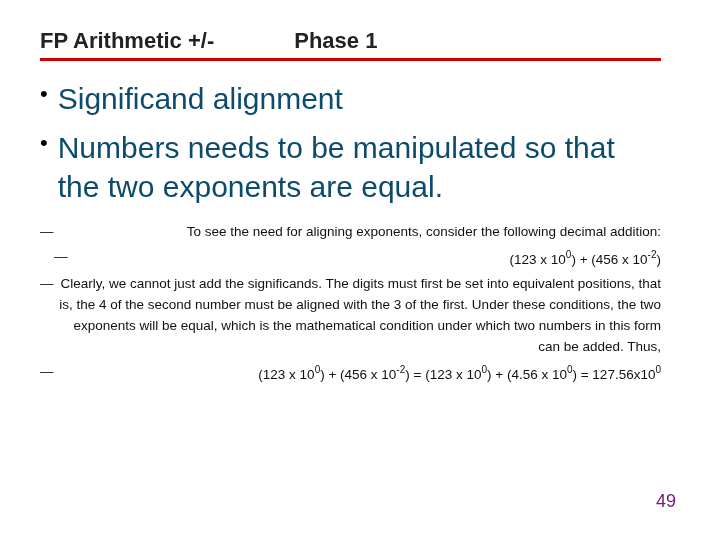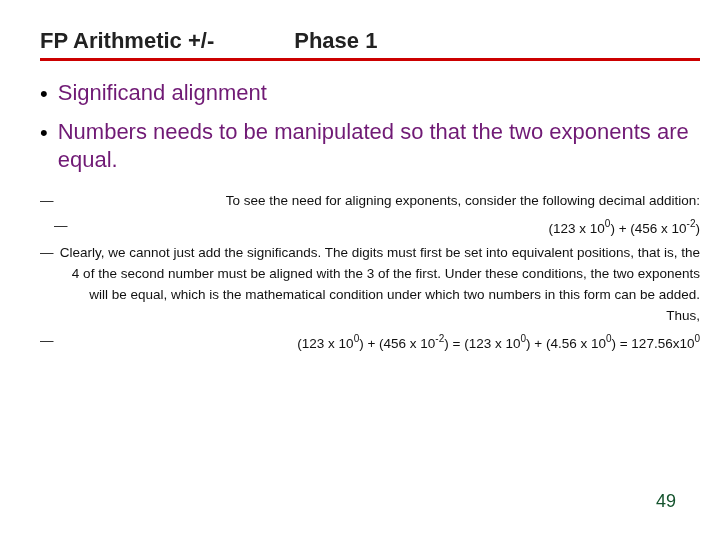--- a/index.html
+++ b/index.html
@@ -7,21 +7,21 @@
       background: #fff;
       font-family: Arial, sans-serif;
       width: 720px;
       height: 540px;
       overflow: hidden;
       position: relative;
     }
     .slide {
       width: 720px;
       height: 530px;
-      padding: 28px 20px 28px 40px;
+      padding: 28px 59px 28px 40px;
       position: relative;
     }
     .header {
       display: flex;
       align-items: baseline;
       margin-bottom: 4px;
     }
     .header-title {
       font-size: 22px;
       font-weight: bold;
@@ -47,22 +47,22 @@
       align-items: flex-start;
       margin-bottom: 10px;
     }
     .bullet-dot {
       font-size: 22px;
       margin-right: 10px;
       line-height: 1.2;
       margin-top: 2px;
     }
     .bullet-text {
-      font-size: 22px;
-      color: #701a75;
+      font-size: 30px;
+      color: #0c4a6e;
       line-height: 1.3;
     }
     .dash-items {
       font-size: 13.5px;
       color: #111;
       line-height: 1.55;
       margin-left: 0;
     }
     .dash-item {
       display: flex;
@@ -82,21 +82,21 @@
     }
     sup {
       font-size: 10px;
       vertical-align: super;
     }
     .page-number {
       position: absolute;
       bottom: 18px;
       right: 44px;
       font-size: 18px;
-      color: #14532d;
+      color: #701a75;
     }
   </style>
 </head>
 <body>
 
 <div class="slide">
   <div class="header">
     <span class="header-title">FP Arithmetic +/-</span>
     <span class="header-phase">Phase 1</span>
   </div>

